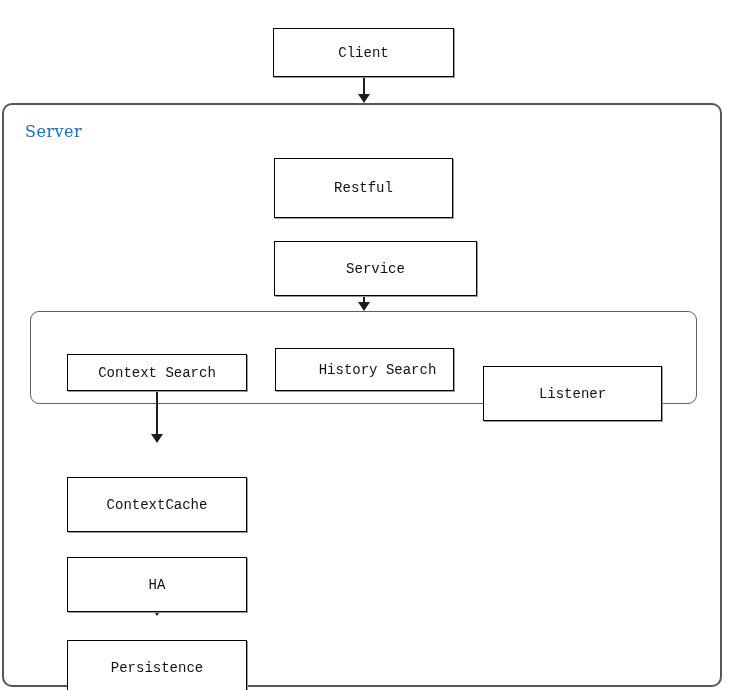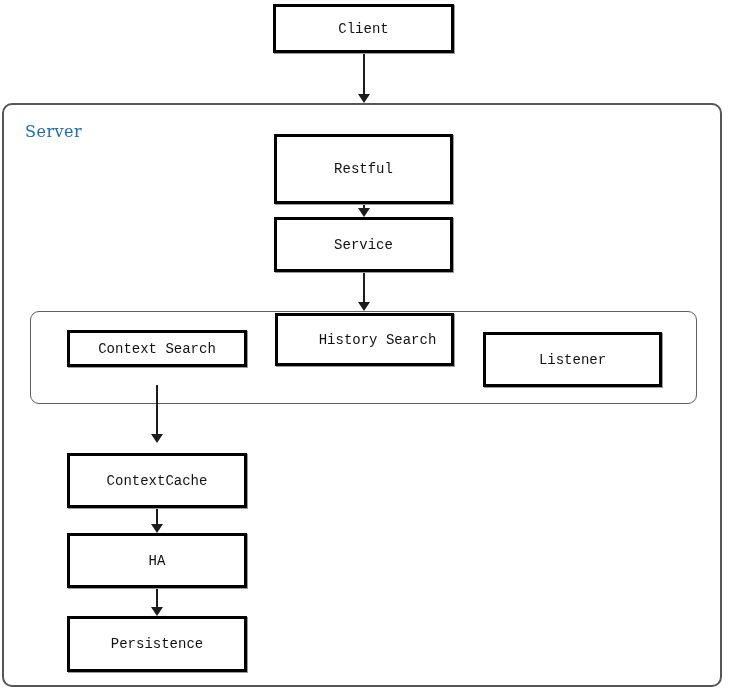--- a/index.html
+++ b/index.html
@@ -32,27 +32,28 @@
     top: 122px;
     font-family: "DejaVu Serif", "Liberation Serif", serif;
     font-size: 16px;
     color: #1a6dbe;
     letter-spacing: 0.5px;
   }
   
   .node {
     position: absolute;
     background: #ffffff;
-    border: 3px solid #000000;
+    border: 1px solid #000000;
     box-shadow: 1px 1px 0 #9b9b9b;
     box-sizing: border-box;
     display: flex;
     align-items: center;
     justify-content: center;
     z-index: 3;
+    margin-top: 24px;
   }
   .node span {
     font-size: 14px;
     color: #111111;
     white-space: nowrap;
   }
   
   .arrow {
     position: absolute;
     width: 12px;
@@ -86,37 +87,37 @@
 
   <div class="group" style="left:2px; top:103px; width:720px; height:584px;"></div>
   <div class="group-title">Server</div>
 
   <div class="group-inner" style="left:30px; top:311px; width:667px; height:93px;"></div>
 
   <div class="node" style="left:273px; top:4px; width:181px; height:49px;">
     <span>Client</span>
   </div>
 
-  <div class="node" style="left:274px; top:134px; width:179px; height:70px;text-align:center;">
+  <div class="node" style="left:274px; top:134px; width:179px; height:60px;text-align:center;">
     <span>Restful</span>
   </div>
 
-  <div class="node" style="left:274px; top:217px; width:179px; height:55px;">
+  <div class="node" style="left:274px; top:217px; width:203px; height:55px;">
     <span>Service</span>
   </div>
 
   <div class="node" style="left:67px; top:330px; width:180px; height:37px;">
     <span>Context Search</span>
   </div>
 
-  <div class="node" style="left:275px; top:313px; width:179px; height:53px;padding-left:26px;">
+  <div class="node" style="left:275px; top:324px; width:179px; height:43px;padding-left:26px;">
     <span>History Search</span>
   </div>
 
-  <div class="node" style="left:483px; top:332px; width:179px; height:55px;">
+  <div class="node" style="left:483px; top:342px; width:179px; height:55px;">
     <span>Listener</span>
   </div>
 
   <div class="node" style="left:67px; top:453px; width:180px; height:55px;">
     <span>ContextCache</span>
   </div>
 
   <div class="node" style="left:67px; top:533px; width:180px; height:55px;">
     <span>HA</span>
   </div>

